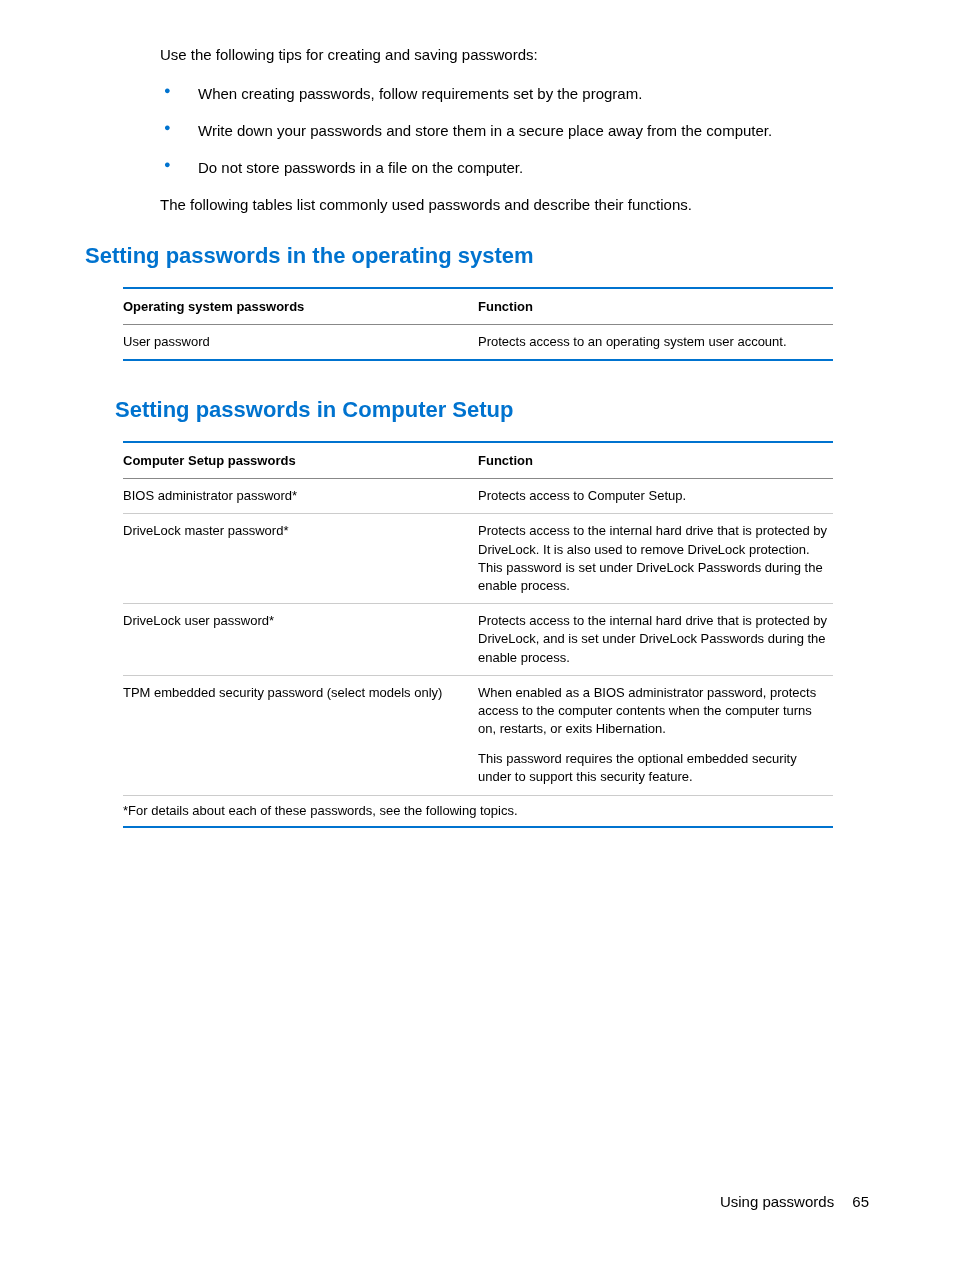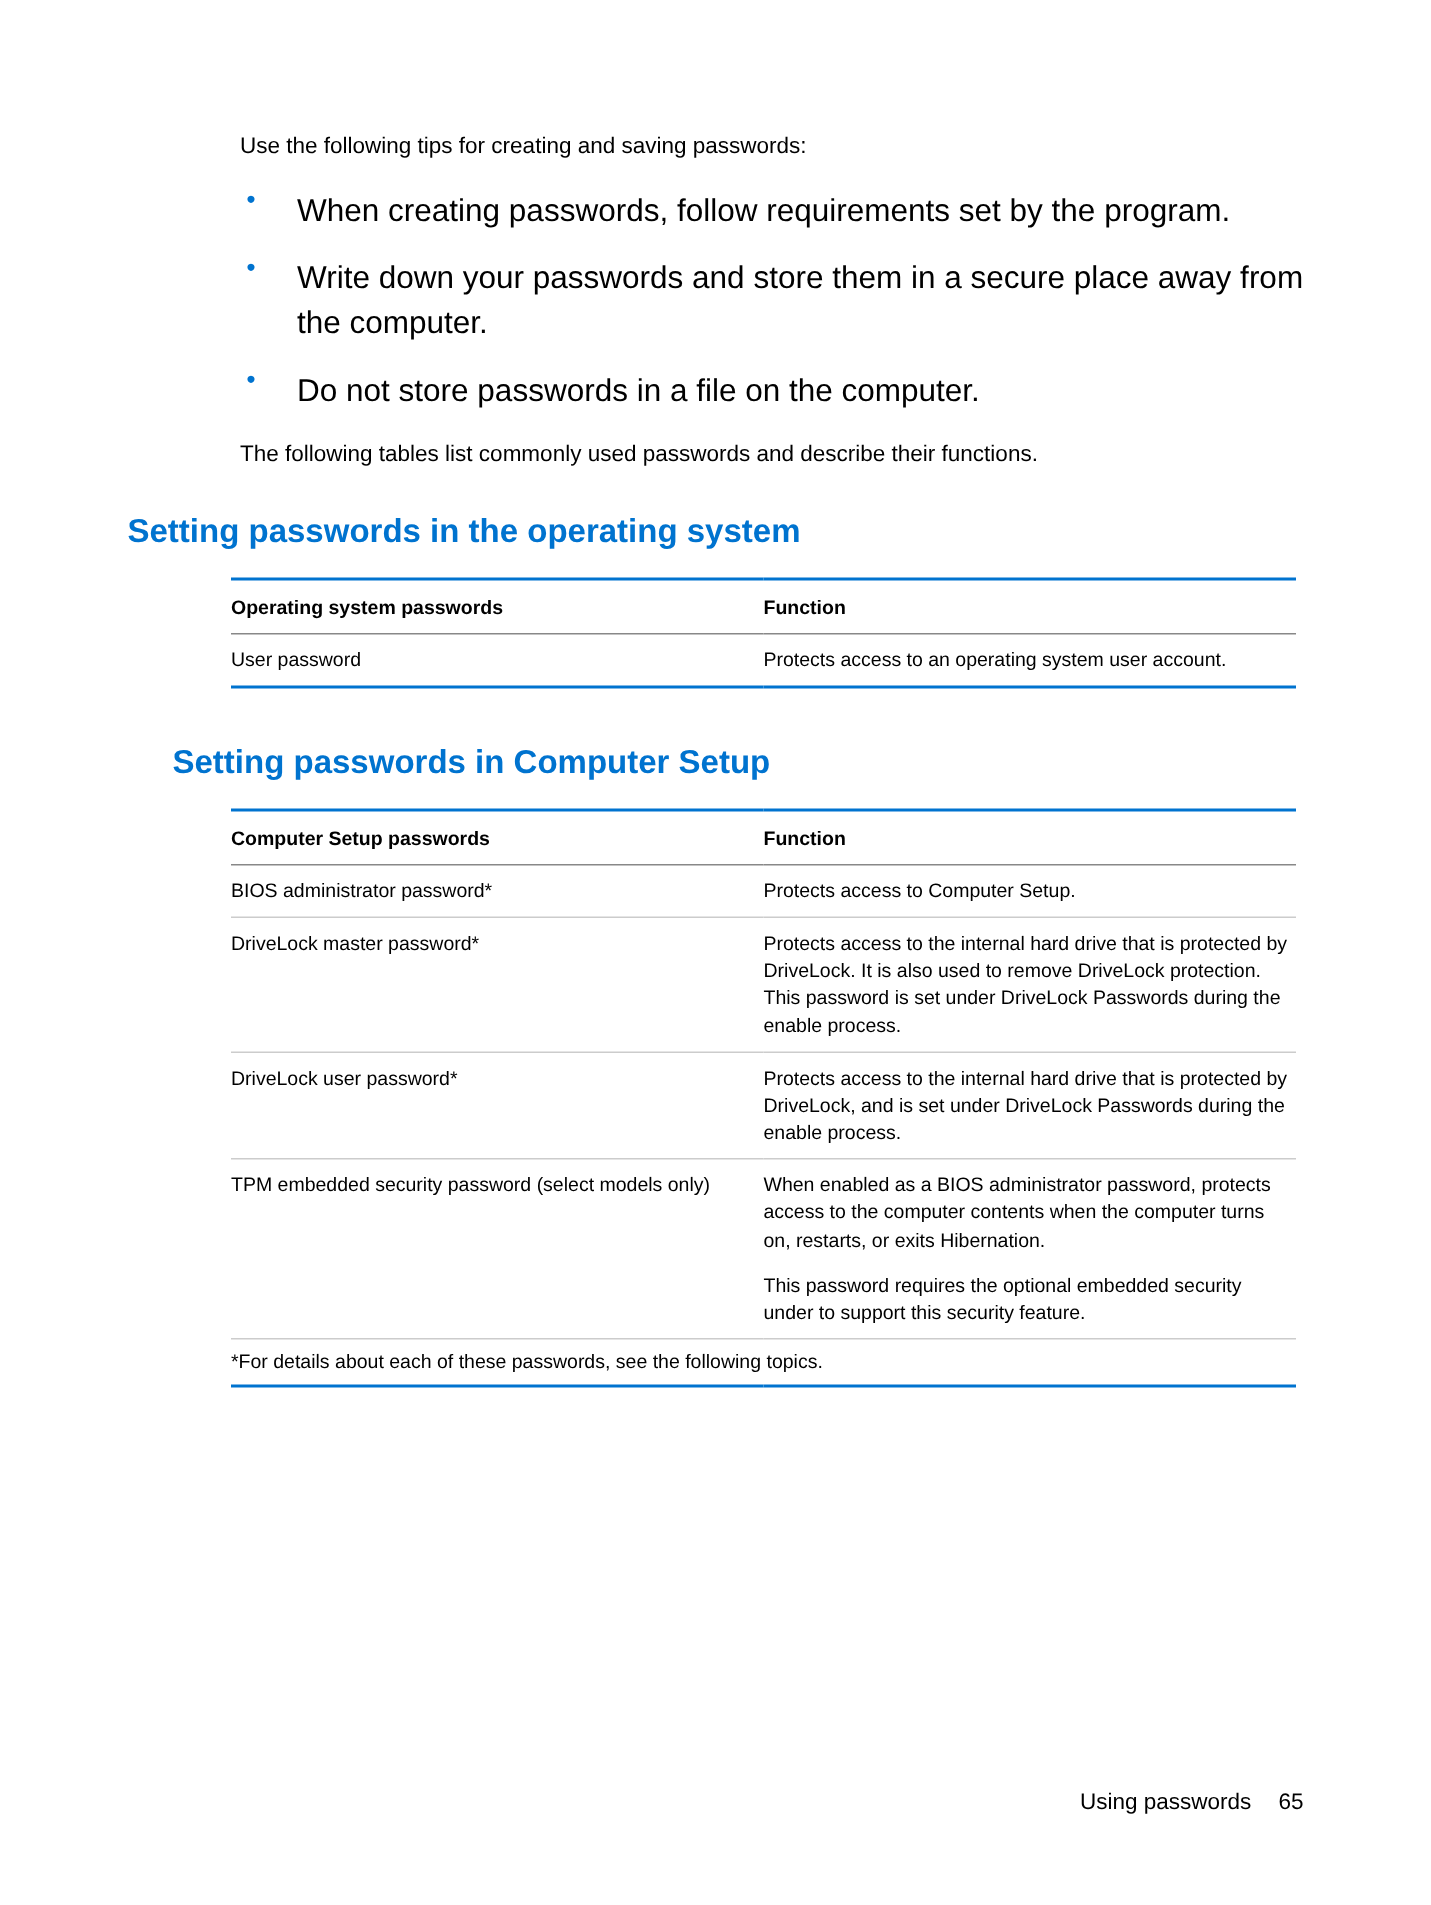--- a/index.html
+++ b/index.html
@@ -9,37 +9,37 @@
     }
     body {
       font-family: Arial, Helvetica, sans-serif;
       background: #ffffff;
       width: 954px;
       height: 1270px;
       position: relative;
       color: #000;
     }
     .page {
-      padding: 87px 85px 0 85px;
+      padding: 44px 85px 0 85px;
     }
     .intro-text {
       font-size: 15px;
       margin-left: 75px;
       margin-bottom: 18px;
       line-height: 1.4;
     }
     ul.tips {
       list-style: none;
       margin-left: 75px;
       margin-bottom: 10px;
     }
     ul.tips li {
       position: relative;
       padding-left: 38px;
-      font-size: 21px;
+      font-size: 15px;
       line-height: 1.4;
       margin-bottom: 16px;
     }
     ul.tips li::before {
       content: "●";
       color: #0073cf;
       position: absolute;
       left: 4px;
       top: 0;
       font-size: 11px;
@@ -56,21 +56,21 @@
       font-weight: bold;
       margin-bottom: 18px;
       margin-top: 8px;
     }
     .section2 h2 {
       margin-top: 36px;
       margin-left: 30px;
     }
     table {
       width: 710px;
-      margin-left: 69px;
+      margin-left: 38px;
       border-collapse: collapse;
       font-size: 13px;
     }
     table thead tr {
       border-top: 2px solid #0073cf;
       border-bottom: 1px solid #888;
     }
     table th {
       text-align: left;
       font-weight: bold;

